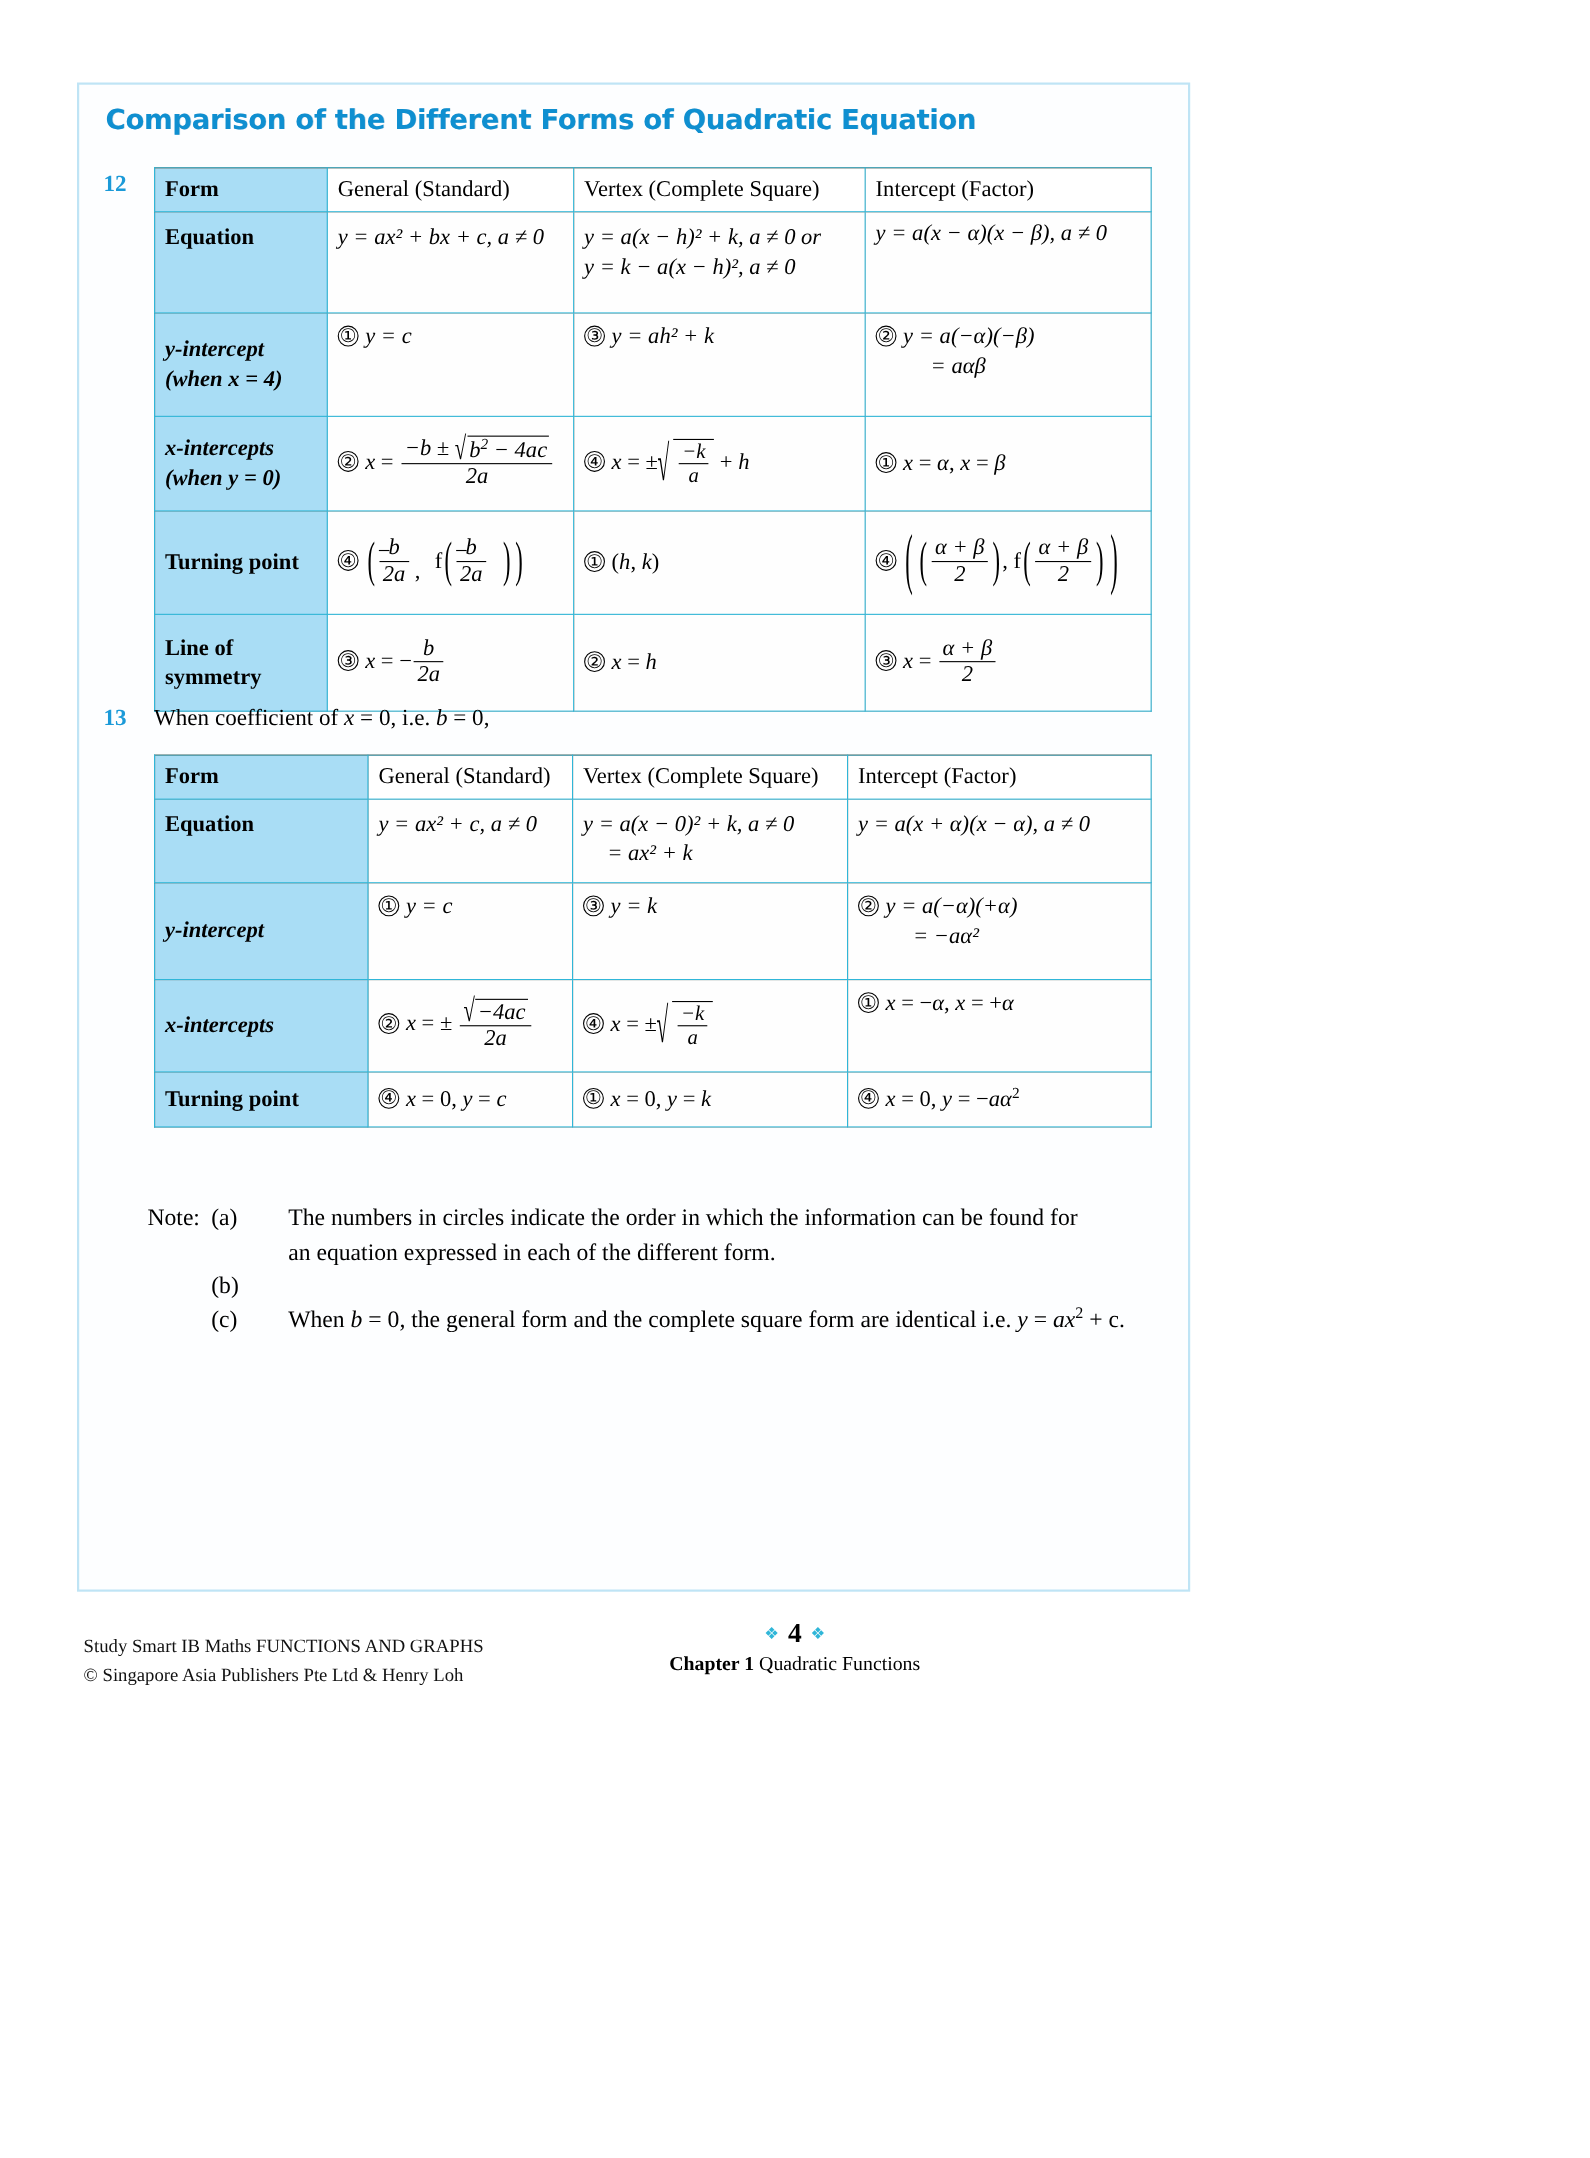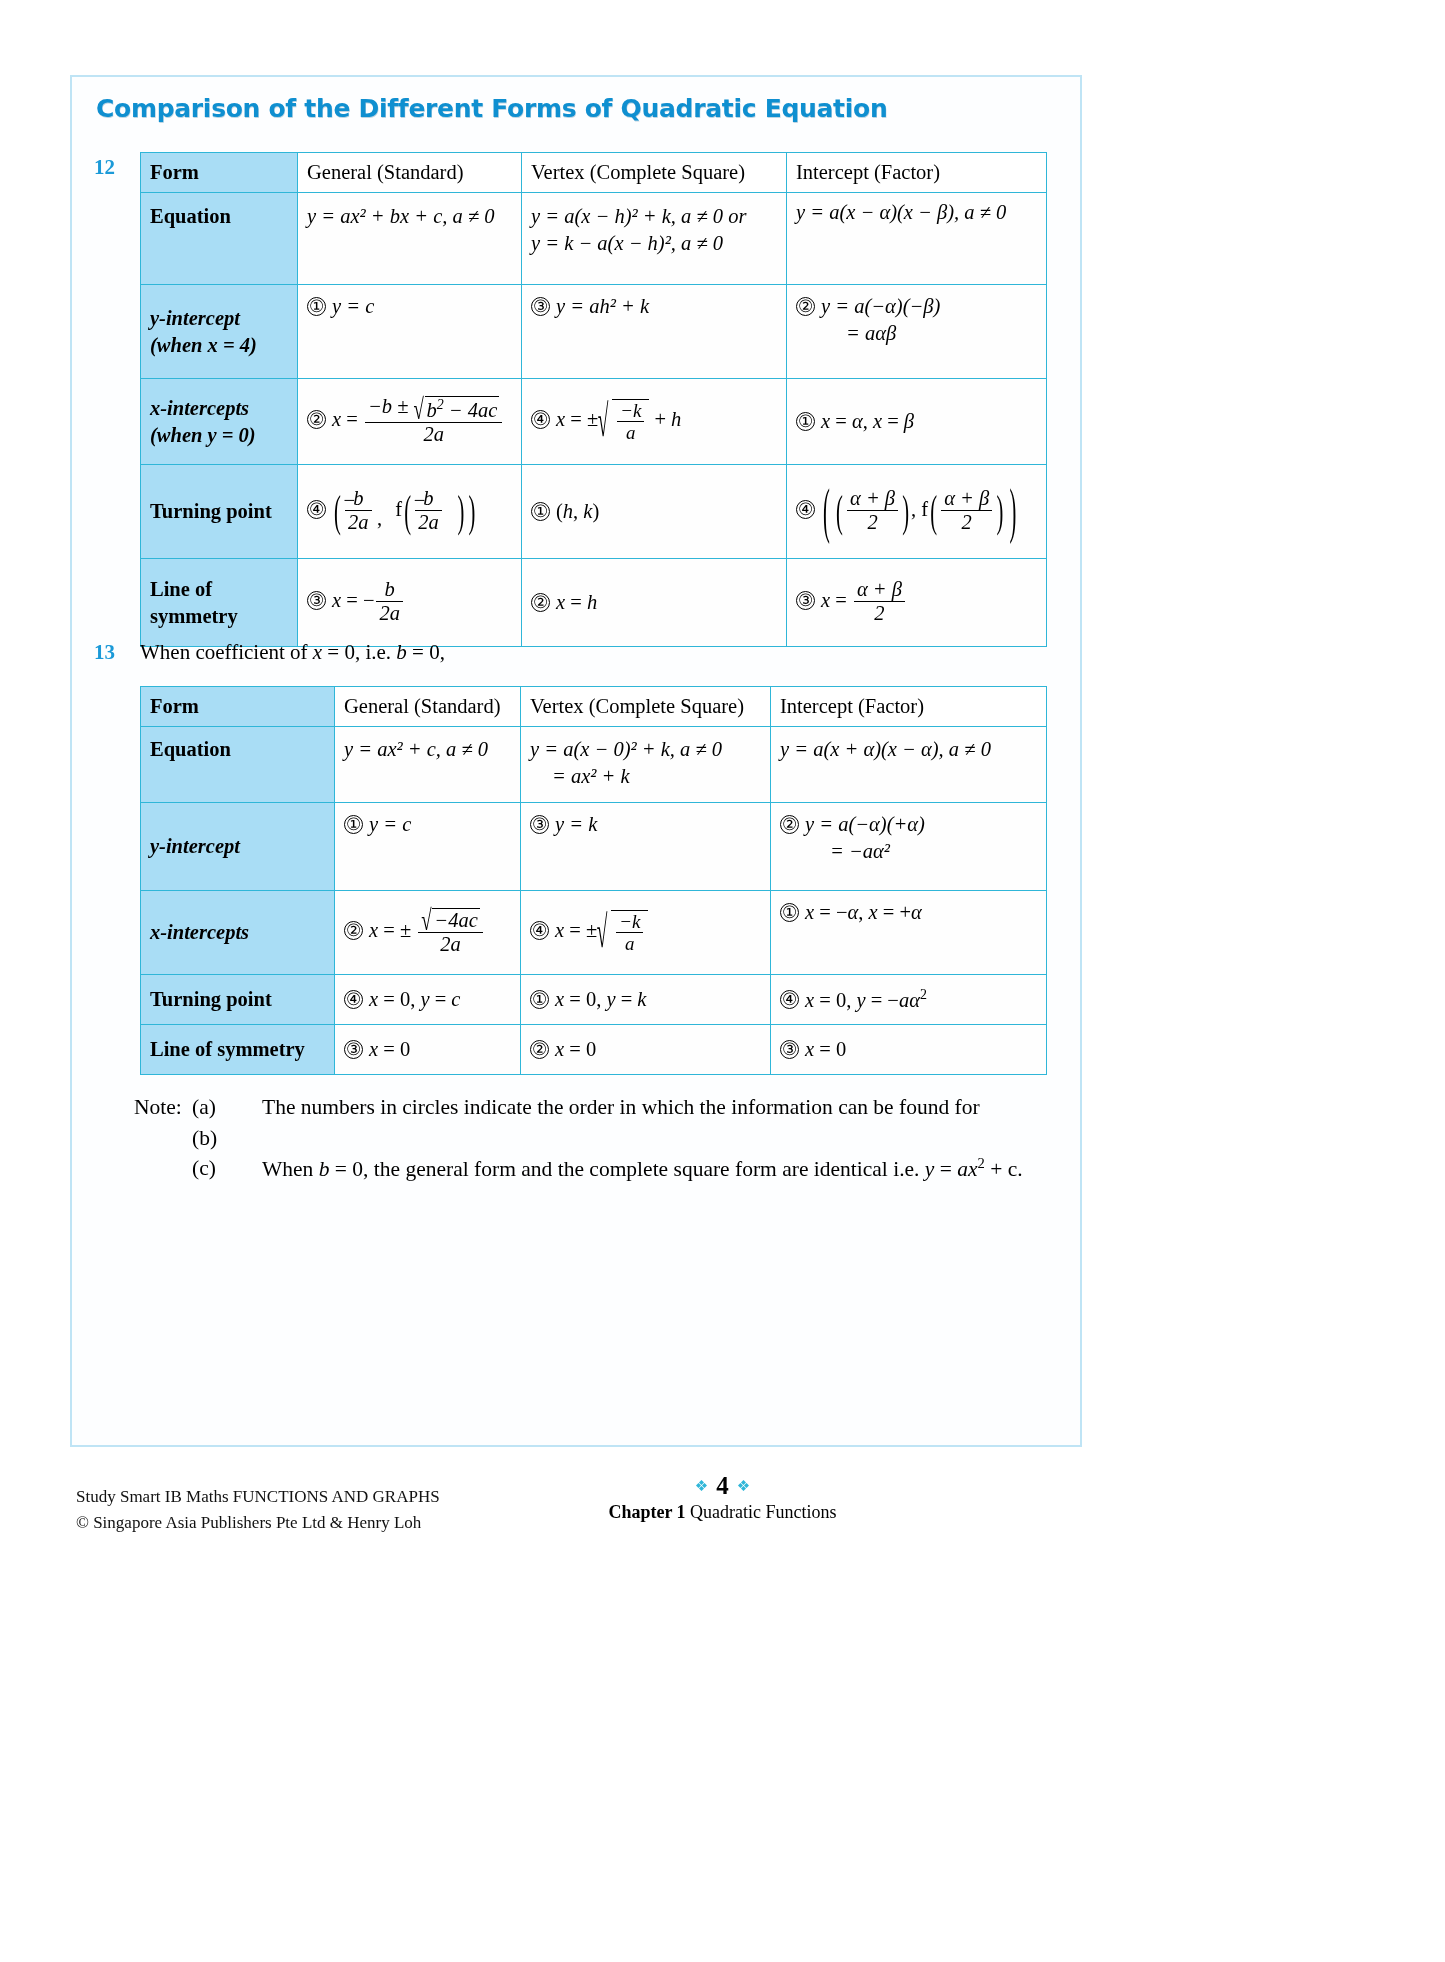--- a/index.html
+++ b/index.html
@@ -368,41 +368,30 @@
         <span class="cnum">④</span><span class="it">x</span> = 0, <span class="it">y</span> = <span class="it">c</span>
       </td>
       <td>
         <span class="cnum">①</span><span class="it">x</span> = 0, <span class="it">y</span> = <span class="it">k</span>
       </td>
       <td>
         <span class="cnum">④</span><span class="it">x</span> = 0, <span class="it">y</span> = −<span class="it">aα</span><sup>2</sup>
       </td>
     </tr>
 
-    <tr>
-      <td class="lbl" style="height:50px;">Line of symmetry</td>
-      <td>
-        <span class="cnum">③</span><span class="it">x</span> = 0
-      </td>
-      <td>
-        <span class="cnum">②</span><span class="it">x</span> = 0
-      </td>
-      <td>
-        <span class="cnum">③</span><span class="it">x</span> = 0
-      </td>
-    </tr>
   </tbody>
 </table>
 
 <div class="notes" style="left:134px; top:1092px; width:920px;">
   <div class="row">
     <div class="tag">Note:</div>
     <div class="lead">(a)</div>
     <div style="flex:1;">
       <div>The numbers in circles indicate the order in which the information can be found for</div>
+      <div>an equation expressed in each of the different form.</div>
     </div>
   </div>
   <div class="row">
     <div class="tag"></div>
     <div class="lead">(b)</div>
     <div style="flex:1;">
     </div>
   </div>
   <div class="row">
     <div class="tag"></div>

